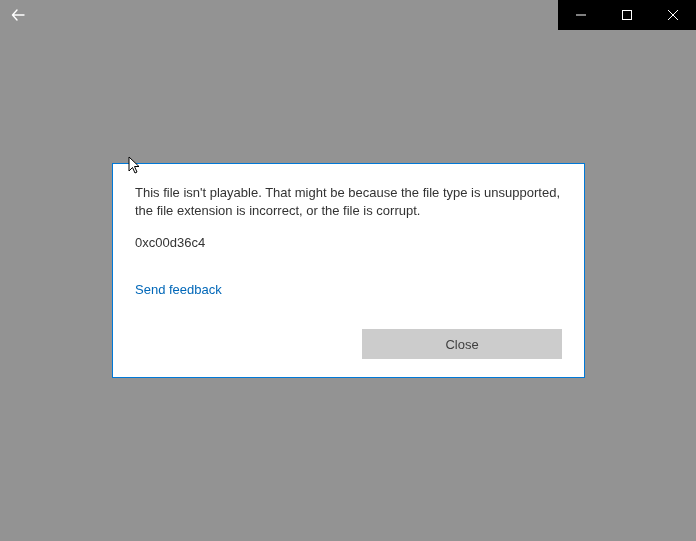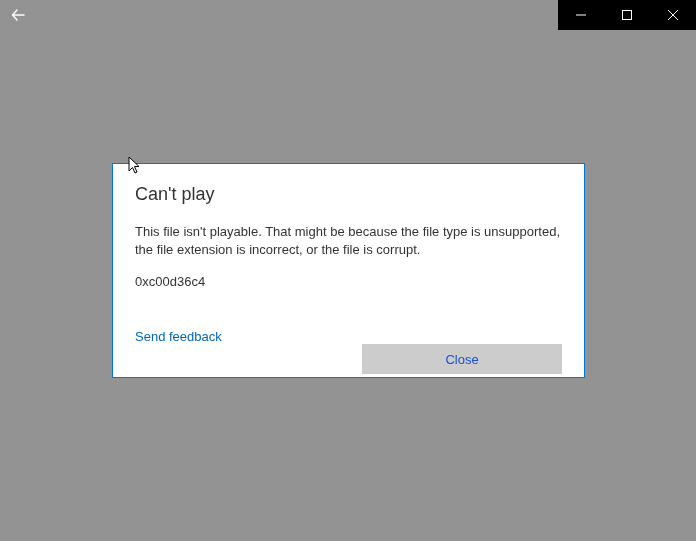--- a/index.html
+++ b/index.html
@@ -70,42 +70,42 @@
     }
     .dialog-message {
       font-size: 13px;
       color: #333;
       line-height: 1.35;
       margin-bottom: 16px;
     }
     .error-code {
       font-size: 13px;
       color: #333;
-      margin-bottom: 12px;
+      margin-bottom: 4px;
     }
     .feedback-link {
       font-size: 13px;
       color: #0067b8;
       cursor: pointer;
       width: fit-content;
       margin-top: 28px;
     }
     .dialog-buttons {
       margin-top: auto;
       display: flex;
       justify-content: flex-end;
     }
     .close-button {
       width: 200px;
       height: 30px;
       background: #cccccc;
       border: none;
       font-family: inherit;
       font-size: 13px;
-      color: #1d4ed8;
+      color: #404040;
       cursor: pointer;
     }
     .cursor {
       position: absolute;
       top: 156px;
       left: 128px;
       pointer-events: none;
     }
   </style>
 </head>
@@ -132,21 +132,20 @@
     <div class="win-btn">
       <svg width="10" height="10" viewBox="0 0 10 10">
         <line x1="0" y1="0" x2="10" y2="10" stroke="#fff" stroke-width="1"></line>
         <line x1="10" y1="0" x2="0" y2="10" stroke="#fff" stroke-width="1"></line>
       </svg>
     </div>
   </div>
 </div>
 
 <div class="dialog">
-  <div class="dialog-title">Can't play</div>
   <div class="dialog-message">This file isn't playable. That might be because the file type is unsupported, the file extension is incorrect, or the file is corrupt.</div>
   <div class="error-code">0xc00d36c4</div>
   <div class="feedback-link">Send feedback</div>
   <div class="dialog-buttons">
     <button class="close-button">Close</button>
   </div>
 </div>
 
 <div class="cursor">
   <svg width="16" height="20" viewBox="0 0 16 20">

